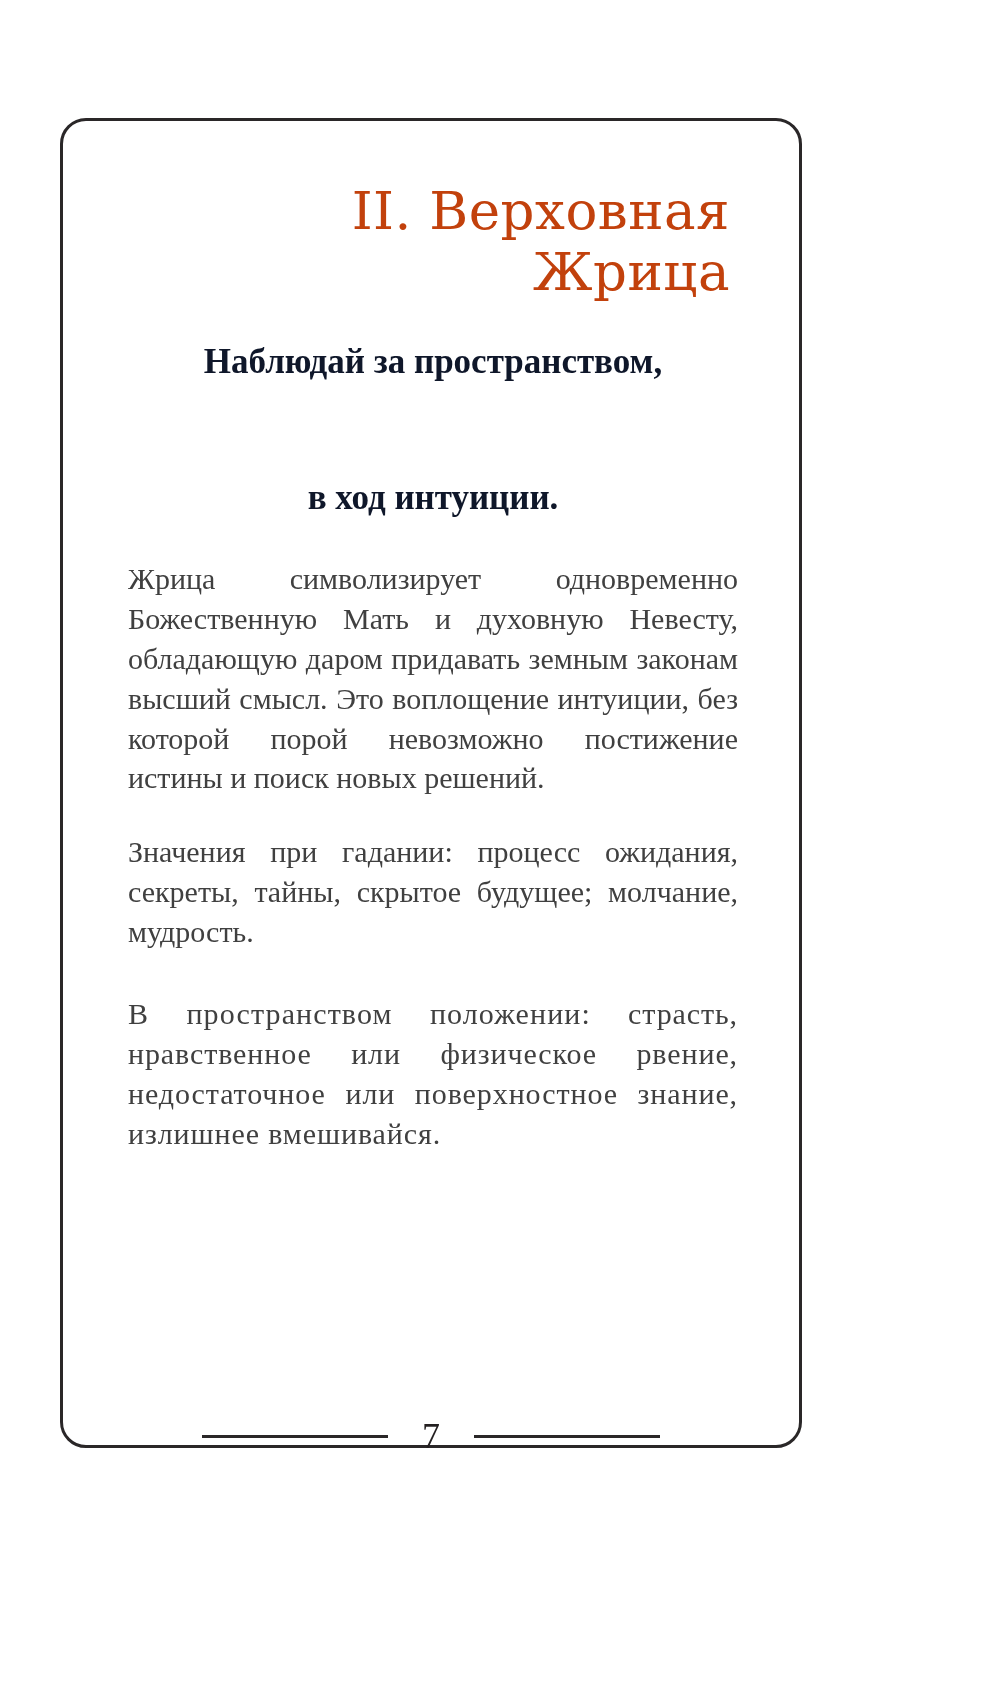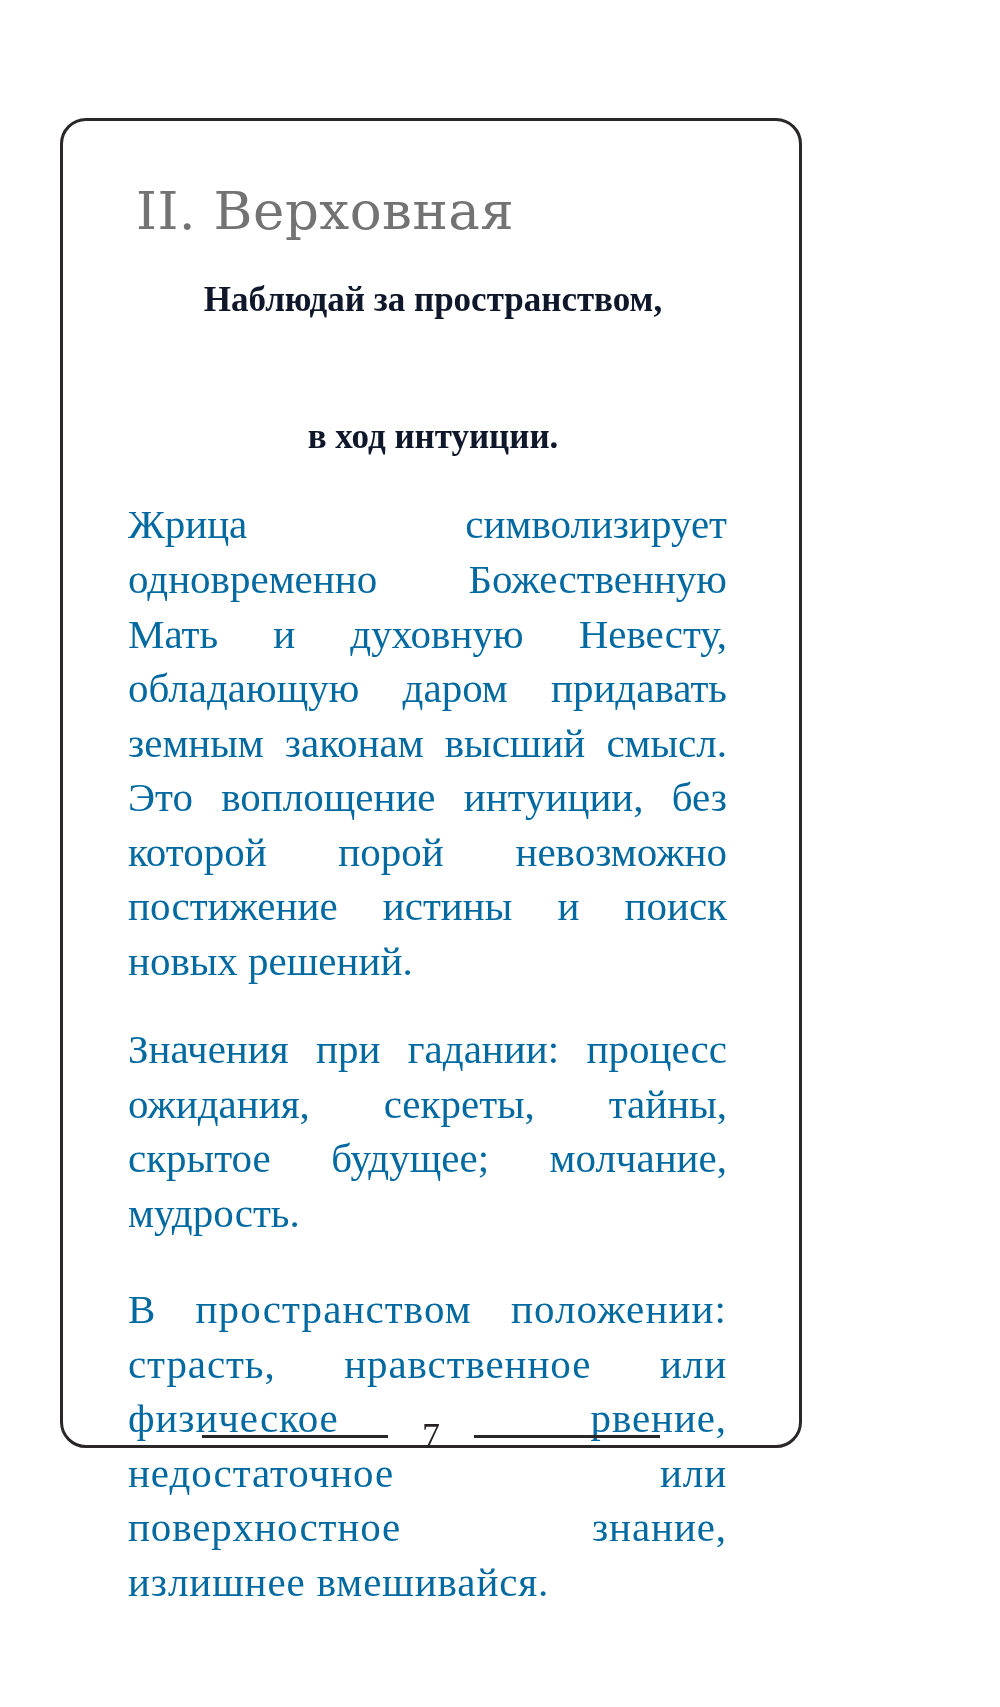--- a/index.html
+++ b/index.html
@@ -39,50 +39,50 @@
 
   .content {
     position: absolute;
     left: 128px;
     top: 180px;
     width: 610px;
   }
 
   
   .card-title {
-    text-align: left;
+    text-align: right;
     font-size: 53px;
     line-height: 1.16;
     font-weight: 400;
     letter-spacing: 0.5px;
-    color: #737373;
+    color: #c2410c;
     margin: 0 0 4px 0;
     padding: 0 8px;
     font-family: "DejaVu Serif", "Liberation Serif", serif;
   }
 
   
   .epigraph {
     text-align: center;
     font-weight: bold;
     font-size: 35px;
     line-height: 1.30;
     color: #0f172a;
     margin: 36px 0 0 0;
     padding: 0 6px;
     font-family: "Liberation Serif", "DejaVu Serif", serif;
   }
 
   
   .body-par {
-    font-size: 41px;
+    font-size: 30px;
     line-height: 1.33;
     text-align: justify;
-    margin: 34px 11px 0 0;
-    color: #0369a1;
+    margin: 34px 0 0 0;
+    color: #404040;
     hyphens: manual;
     font-family: "Liberation Serif", "DejaVu Serif", serif;
   }
   .body-par.first { margin-top: 38px; }
 
   .lead {
     font-weight: normal;
   }
 
   
@@ -124,20 +124,21 @@
 <body>
 
 <div class="page">
 
   <div class="page-frame"></div>
 
   <div class="content">
 
     <h1 class="card-title">
       <span>II. Верховная</span><br>
+      <span>Жрица</span>
     </h1>
 
     <div class="epigraph">
       <span>Наблюдай за пространством,</span><br>
       <br>
       <br>
       <span>в ход интуиции.</span>
     </div>
 
     <p class="body-par first">

